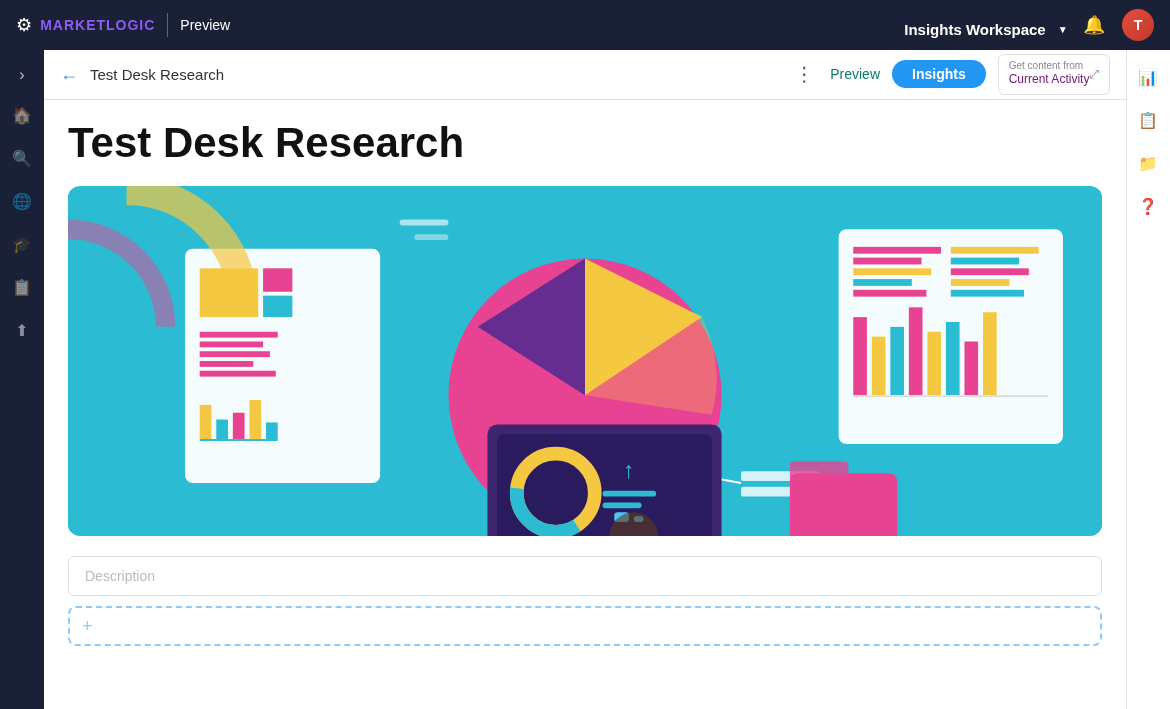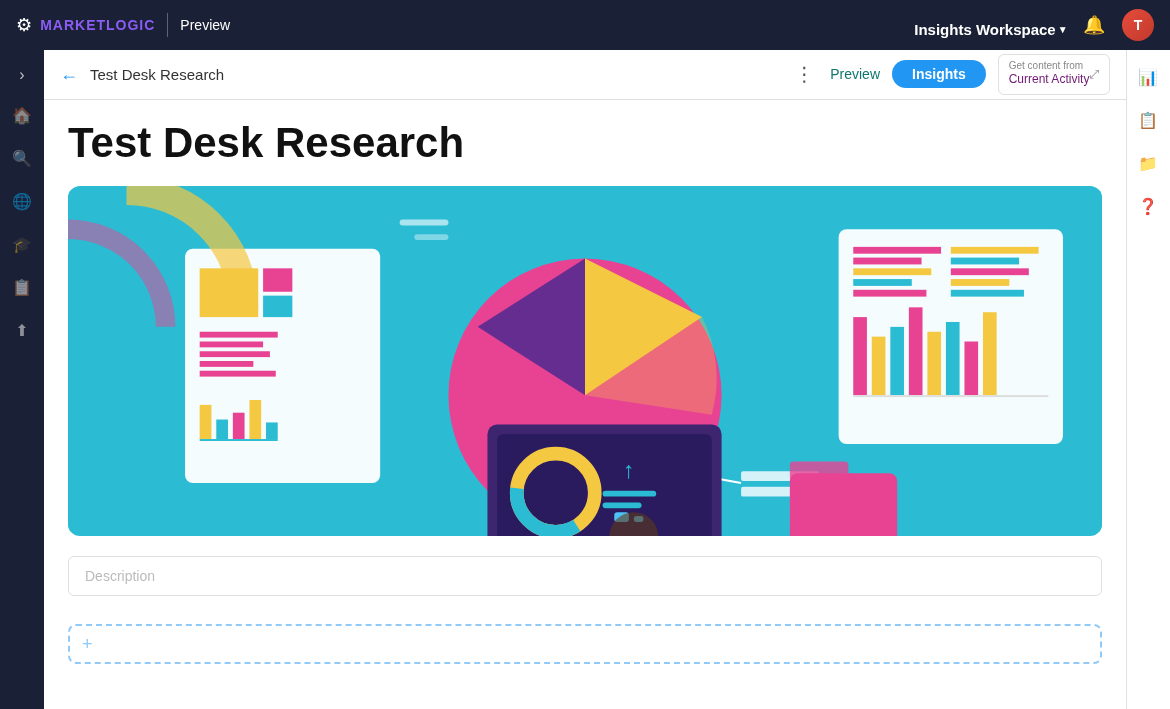--- a/index.html
+++ b/index.html
@@ -48,21 +48,21 @@
       display: flex;
       align-items: center;
       gap: 16px;
     }
     .workspace-btn {
       color: white;
       font-size: 15px;
       font-weight: 600;
       display: flex;
       align-items: center;
-      gap: 2px;
+      gap: 12px;
       cursor: pointer;
       margin-top: 8px;
     }
     .workspace-btn .caret { font-size: 10px; }
     .notif-icon {
       color: white;
       font-size: 18px;
       cursor: pointer;
       position: relative;
     }
@@ -227,21 +227,21 @@
       height: 100%;
     }
 
     
     .description-field {
       border: 1px solid #e0e0e0;
       border-radius: 6px;
       padding: 12px 16px;
       font-size: 14px;
       color: #999;
-      margin-bottom: 28px;
+      margin-bottom: 10px;
       width: 100%;
       height: 40px;
       display: flex;
       align-items: center;
     }
 
     
     .dashed-area {
       border: 2px dashed #90caf9;
       border-radius: 8px;

